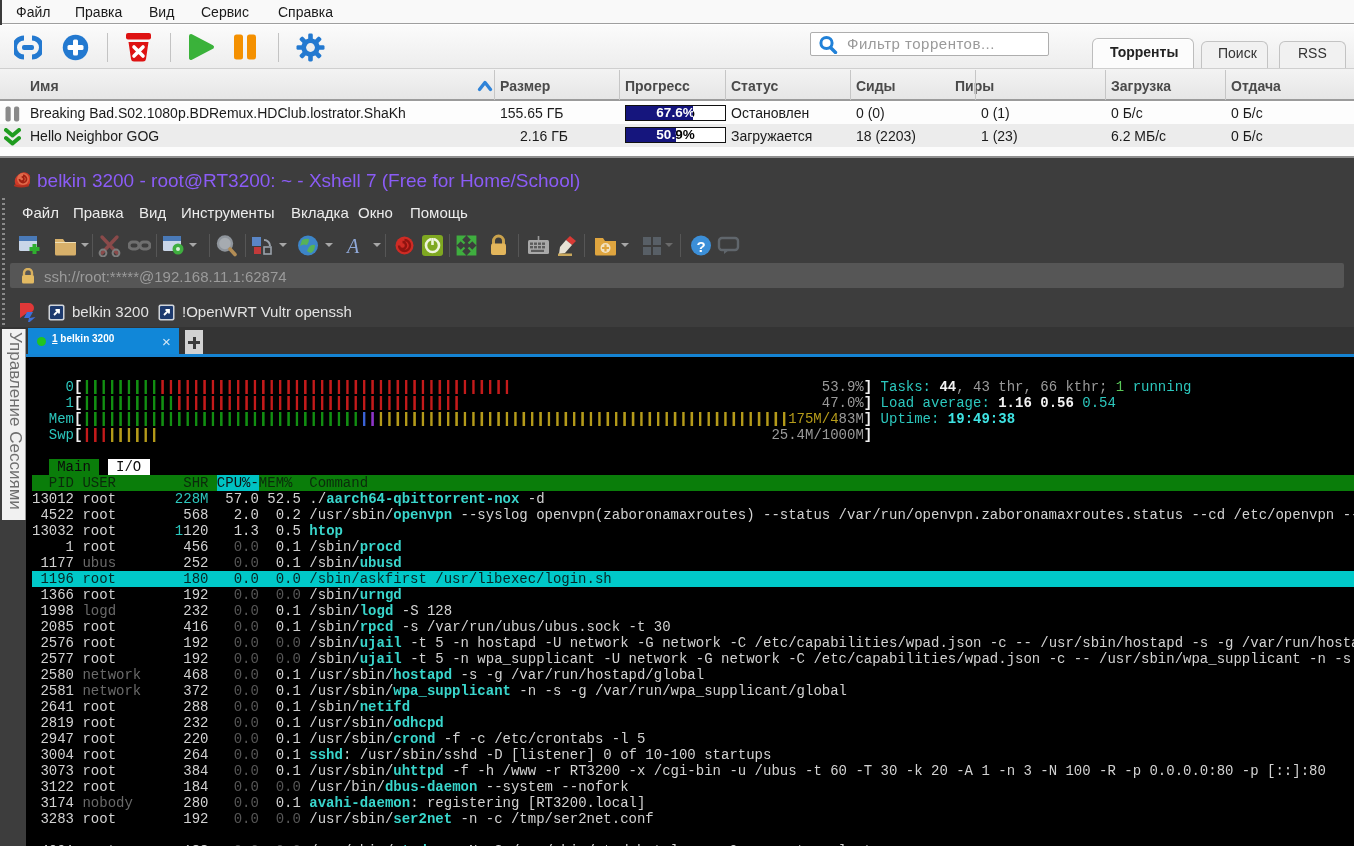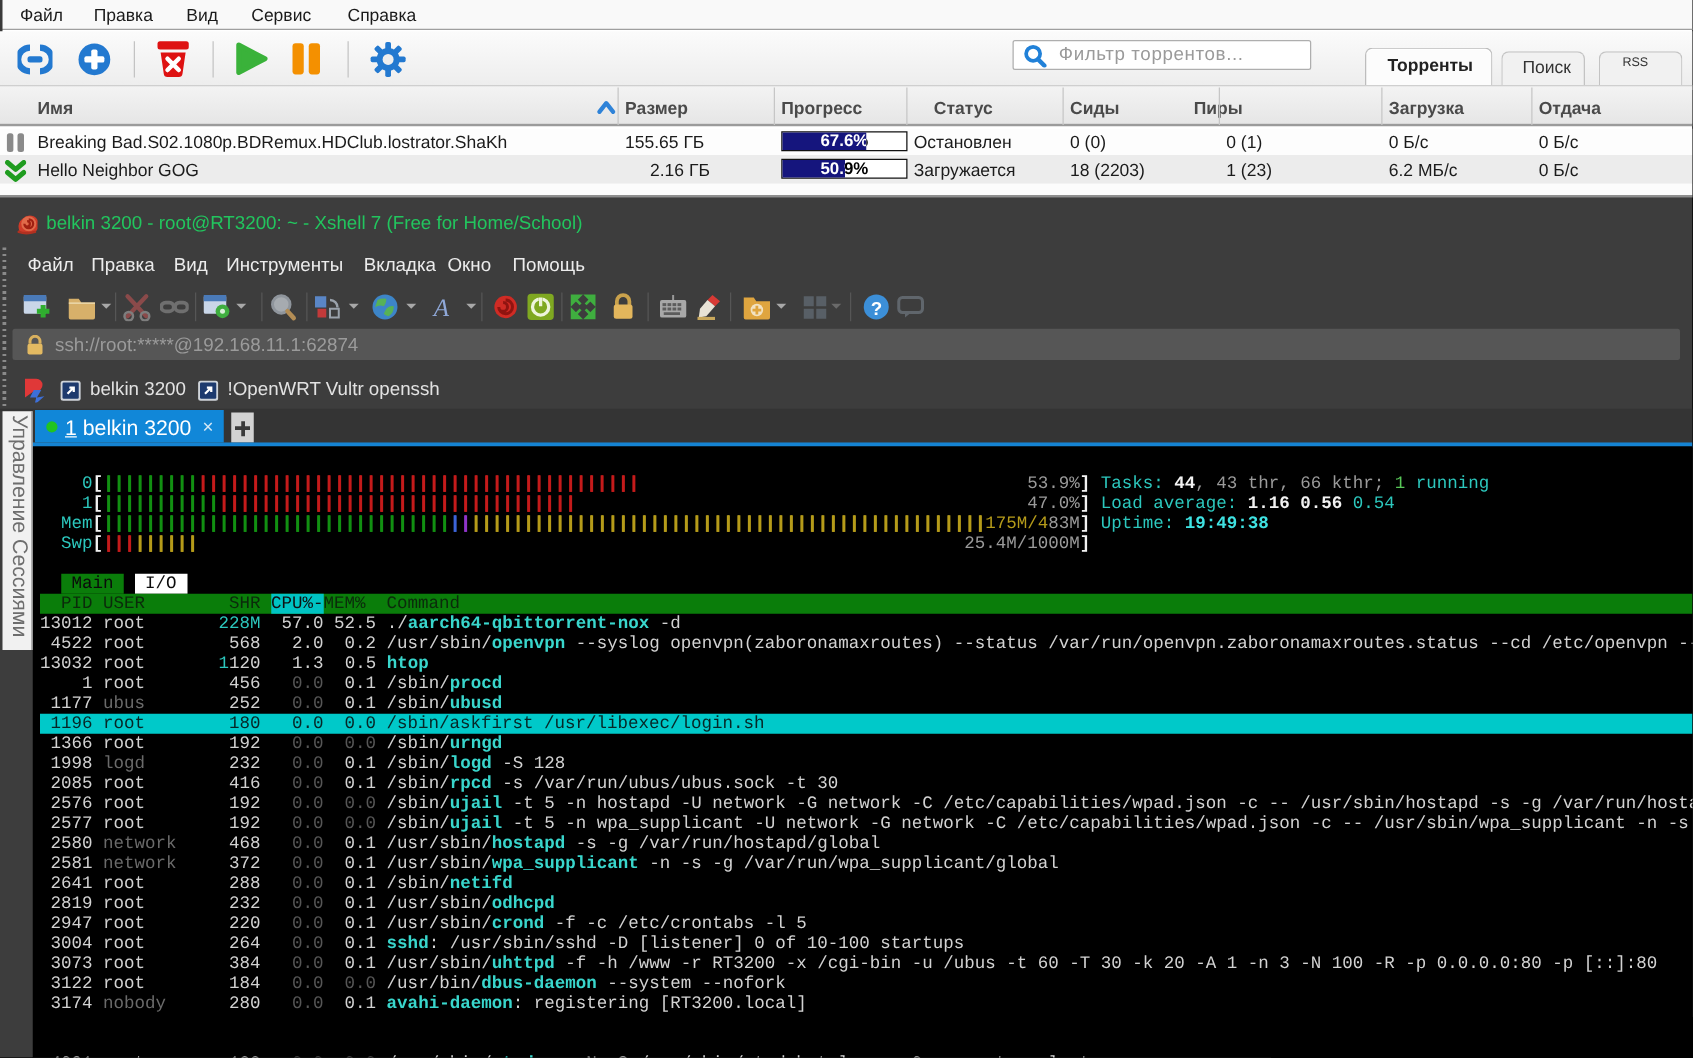--- a/index.html
+++ b/index.html
@@ -78,26 +78,26 @@
 <svg class="a" style="left:818px;top:35px" width="20" height="19" viewBox="0 0 20 19">
 <circle cx="8.5" cy="8" r="5.6" fill="none" stroke="#2181d8" stroke-width="3"></circle>
 <path d="M12.5 12.5 L17.5 17.5" stroke="#2181d8" stroke-width="3.4" stroke-linecap="round"></path>
 </svg>
 <div class="a" style="left:847px;top:35px;font-size:15px;letter-spacing:0.5px;color:#9a9a9a">Фильтр торрентов...</div>
 <div class="a" style="left:1092px;top:38px;width:102px;height:31px;background:#fcfcfc;border:1px solid #bdbdbd;border-bottom:none;border-radius:6px 6px 0 0;box-shadow:inset 0 1px 0 #fff"></div>
 <div class="a" style="left:1110px;top:44px;font-size:14px;font-weight:bold;color:#222">Торренты</div>
 <div class="a" style="left:1201px;top:41px;width:67px;height:27px;background:#f1f1f1;border:1px solid #c3c3c3;border-bottom:none;border-radius:6px 6px 0 0"></div>
 <div class="a" style="left:1218px;top:45px;font-size:14px;color:#333">Поиск</div>
 <div class="a" style="left:1279px;top:41px;width:67px;height:27px;background:#f1f1f1;border:1px solid #c3c3c3;border-bottom:none;border-radius:6px 6px 0 0"></div>
-<div class="a" style="left:1298px;top:45px;font-size:10px;color:#333">RSS</div>
+<div class="a" style="left:1298px;top:45px;font-size:14px;color:#333">RSS</div>
 <div class="a" style="left:0;top:68px;width:1354px;height:33px;background:linear-gradient(#f3f3f3,#e6e6e6);border-top:1px solid #cfcfcf;border-bottom:2px solid #9b9b9b"></div>
 <div class="qh" style="left:30px;top:78px">Имя</div>
 <div class="qh" style="left:500px;top:78px">Размер</div>
 <div class="qh" style="left:625px;top:78px">Прогресс</div>
-<div class="qh" style="left:747px;top:78px">Статус</div>
+<div class="qh" style="left:731px;top:78px">Статус</div>
 <div class="qh" style="left:856px;top:78px">Сиды</div>
 <div class="qh" style="left:955px;top:78px">Пиры</div>
 <div class="qh" style="left:1111px;top:78px">Загрузка</div>
 <div class="qh" style="left:1231px;top:78px">Отдача</div>
 <div class="vsep" style="left:494px;top:70px;height:30px;background:#c6c6c6"></div>
 <div class="vsep" style="left:619px;top:70px;height:30px;background:#c6c6c6"></div>
 <div class="vsep" style="left:725px;top:70px;height:30px;background:#c6c6c6"></div>
 <div class="vsep" style="left:850px;top:70px;height:30px;background:#c6c6c6"></div>
 <div class="vsep" style="left:975px;top:70px;height:30px;background:#c6c6c6"></div>
 <div class="vsep" style="left:1105px;top:70px;height:30px;background:#c6c6c6"></div>
@@ -141,21 +141,21 @@
     </div>
 <div class="a" style="left:0;top:147px;width:1354px;height:9px;background:#fcfcfc"></div>
 <div class="a" style="left:0;top:156px;width:1354px;height:2px;background:#8f8f8f"></div>
 <div class="a" style="left:0;top:158px;width:1354px;height:688px;background:#3d3d3d"></div>
 <svg class="a" style="left:13px;top:170px" width="18" height="18" viewBox="0 0 18 18">
 <path d="M2 13 Q1 8 5 5 Q9 1 14 3 Q18 5 17 9 L17 13 Q16 16 12 16 L4 16 Q2 15 2 13 z" fill="#cf3a28"></path>
 <circle cx="10" cy="9" r="6" fill="#e06a4a"></circle>
 <path d="M10 5.5 a3.5 3.5 0 1 1 -3.5 3.5 a2.2 2.2 0 1 0 2.2 -2.2" fill="none" stroke="#a02012" stroke-width="1.8"></path>
 <path d="M2 15.5 Q8 17.5 15 15.5" fill="none" stroke="#b03020" stroke-width="2" stroke-linecap="round"></path>
 </svg>
-<div class="a" style="left:37px;top:170px;font-size:15px;color:#22c55e">belkin 3200 - root@RT3200: ~ - Xshell 7 (Free for Home/School)</div>
+<div class="a" style="left:37px;top:170px;font-size:19px;color:#8b5cf6">belkin 3200 - root@RT3200: ~ - Xshell 7 (Free for Home/School)</div>
 <div class="xm" style="left:22px;top:204px">Файл</div>
 <div class="xm" style="left:73px;top:204px">Правка</div>
 <div class="xm" style="left:139px;top:204px">Вид</div>
 <div class="xm" style="left:181px;top:204px">Инструменты</div>
 <div class="xm" style="left:291px;top:204px">Вкладка</div>
 <div class="xm" style="left:358px;top:204px">Окно</div>
 <div class="xm" style="left:410px;top:204px">Помощь</div>
 <svg class="a" style="left:18px;top:234px" width="24" height="23" viewBox="0 0 24 23">
       <rect x="1" y="2" width="18" height="15" rx="1.5" fill="#c9d6e8"></rect>
       <rect x="1" y="2" width="18" height="5" fill="#4a7ab8"></rect>
@@ -300,21 +300,21 @@
 <div class="a" style="left:72px;top:303px;font-size:15px;color:#e2e2e2">belkin 3200</div>
 <svg class="a" style="left:158px;top:304px" width="17" height="17" viewBox="0 0 17 17">
       <rect x="0.5" y="0.5" width="16" height="16" rx="2" fill="#cfd4da"></rect>
       <rect x="2" y="2" width="13" height="13" rx="1" fill="#1d3a6e"></rect>
       <path d="M6 11 L11 6 M7.5 6 h3.5 v3.5" stroke="#fff" stroke-width="1.8" fill="none"></path>
     </svg>
 <div class="a" style="left:182px;top:303px;font-size:15px;color:#e2e2e2">!OpenWRT Vultr openssh</div>
 <div class="a" style="left:0;top:327px;width:1354px;height:27px;background:#343434"></div>
 <div class="a" style="left:28px;top:328px;width:151px;height:26px;background:#1187d8"></div>
 <div class="a" style="left:37px;top:337px;width:9px;height:9px;border-radius:50%;background:#21c421"></div>
-<div class="a" style="left:52px;top:333px;font-size:17px;font-weight:normal;color:#fff"><span style="text-decoration:underline">1</span> belkin 3200</div>
+<div class="a" style="left:52px;top:333px;font-size:10px;font-weight:bold;color:#fff"><span style="text-decoration:underline">1</span> belkin 3200</div>
 <div class="a" style="left:162px;top:333px;font-size:15px;color:#d5e8f5">×</div>
 <div class="a" style="left:185px;top:330px;width:18px;height:24px;background:#d2d2d2"></div>
 <div class="a" style="left:188px;top:341px;width:12px;height:3px;background:#3a3a3a"></div>
 <div class="a" style="left:192.5px;top:336.5px;width:3px;height:12px;background:#3a3a3a"></div>
 <div class="a" style="left:0;top:354px;width:1354px;height:4px;background:#1583d2"></div>
 <div class="a" style="left:26px;top:357px;width:1328px;height:489px;background:#000"></div>
 <div class="a" style="left:0;top:329px;width:26px;height:517px;background:#3d3d3d"></div>
 <div class="a" style="left:2px;top:329px;width:24px;height:191px;background:#f1f1f1;border-right:1px solid #9a9a9a"></div>
 <div class="a" style="left:5px;top:332px;font-size:17px;color:#6e6e6e;writing-mode:vertical-rl">Управление Сессиями</div>
 <div class="a" style="left:2px;top:198px;width:3px;height:128px;background-image:repeating-linear-gradient(#8a8a8a 0 2px,#3d3d3d 2px 5px)"></div>
@@ -339,13 +339,14 @@
 <div class="tl" style="top:651px"><span class="w"> 2577 </span><span class="w">root    </span><span class="w">    192</span> <span class="d">  0.0</span><span class="d">  0.0</span> <span class="w">/sbin/</span><span class="cb">ujail</span><span class="w"> -t 5 -n wpa_supplicant -U network -G network -C /etc/capabilities/wpad.json -c -- /usr/sbin/wpa_supplicant -n -s -g /var/run/wpa</span></div>
 <div class="tl" style="top:667px"><span class="w"> 2580 </span><span class="ud">network </span><span class="w">    468</span> <span class="d">  0.0</span><span class="w">  0.1</span> <span class="w">/usr/sbin/</span><span class="cb">hostapd</span><span class="w"> -s -g /var/run/hostapd/global</span></div>
 <div class="tl" style="top:683px"><span class="w"> 2581 </span><span class="ud">network </span><span class="w">    372</span> <span class="d">  0.0</span><span class="w">  0.1</span> <span class="w">/usr/sbin/</span><span class="cb">wpa_supplicant</span><span class="w"> -n -s -g /var/run/wpa_supplicant/global</span></div>
 <div class="tl" style="top:699px"><span class="w"> 2641 </span><span class="w">root    </span><span class="w">    288</span> <span class="d">  0.0</span><span class="w">  0.1</span> <span class="w">/sbin/</span><span class="cb">netifd</span></div>
 <div class="tl" style="top:715px"><span class="w"> 2819 </span><span class="w">root    </span><span class="w">    232</span> <span class="d">  0.0</span><span class="w">  0.1</span> <span class="w">/usr/sbin/</span><span class="cb">odhcpd</span></div>
 <div class="tl" style="top:731px"><span class="w"> 2947 </span><span class="w">root    </span><span class="w">    220</span> <span class="d">  0.0</span><span class="w">  0.1</span> <span class="w">/usr/sbin/</span><span class="cb">crond</span><span class="w"> -f -c /etc/crontabs -l 5</span></div>
 <div class="tl" style="top:747px"><span class="w"> 3004 </span><span class="w">root    </span><span class="w">    264</span> <span class="d">  0.0</span><span class="w">  0.1</span> <span class="cb">sshd</span><span class="w">: </span><span class="w">/usr/sbin/sshd -D [listener] 0 of 10-100 startups</span></div>
 <div class="tl" style="top:763px"><span class="w"> 3073 </span><span class="w">root    </span><span class="w">    384</span> <span class="d">  0.0</span><span class="w">  0.1</span> <span class="w">/usr/sbin/</span><span class="cb">uhttpd</span><span class="w"> -f -h /www -r RT3200 -x /cgi-bin -u /ubus -t 60 -T 30 -k 20 -A 1 -n 3 -N 100 -R -p 0.0.0.0:80 -p [::]:80</span></div>
 <div class="tl" style="top:779px"><span class="w"> 3122 </span><span class="w">root    </span><span class="w">    184</span> <span class="d">  0.0</span><span class="d">  0.0</span> <span class="w">/usr/bin/</span><span class="cb">dbus-daemon</span><span class="w"> --system --nofork</span></div>
 <div class="tl" style="top:795px"><span class="w"> 3174 </span><span class="ud">nobody  </span><span class="w">    280</span> <span class="d">  0.0</span><span class="w">  0.1</span> <span class="cb">avahi-daemon</span><span class="w">: registering [RT3200.local]</span></div>
+<div class="tl" style="top:811px"><span class="w"> 3283 </span><span class="w">root    </span><span class="w">    192</span> <span class="d">  0.0</span><span class="d">  0.0</span> <span class="w">/usr/sbin/</span><span class="cb">ser2net</span><span class="w"> -n -c /tmp/ser2net.conf</span></div>
 <div class="tl" style="top:843px"><span class="w"> 4091 </span><span class="w">root    </span><span class="w">    188</span> <span class="d">  0.0</span><span class="d">  0.0</span> <span class="w">/usr/sbin/</span><span class="cb">ntpd</span><span class="w"> -n -N -S /usr/sbin/ntpd-hotplug -p 0.openwrt.pool.ntp.org</span></div>
 </div>
 </body></html>

